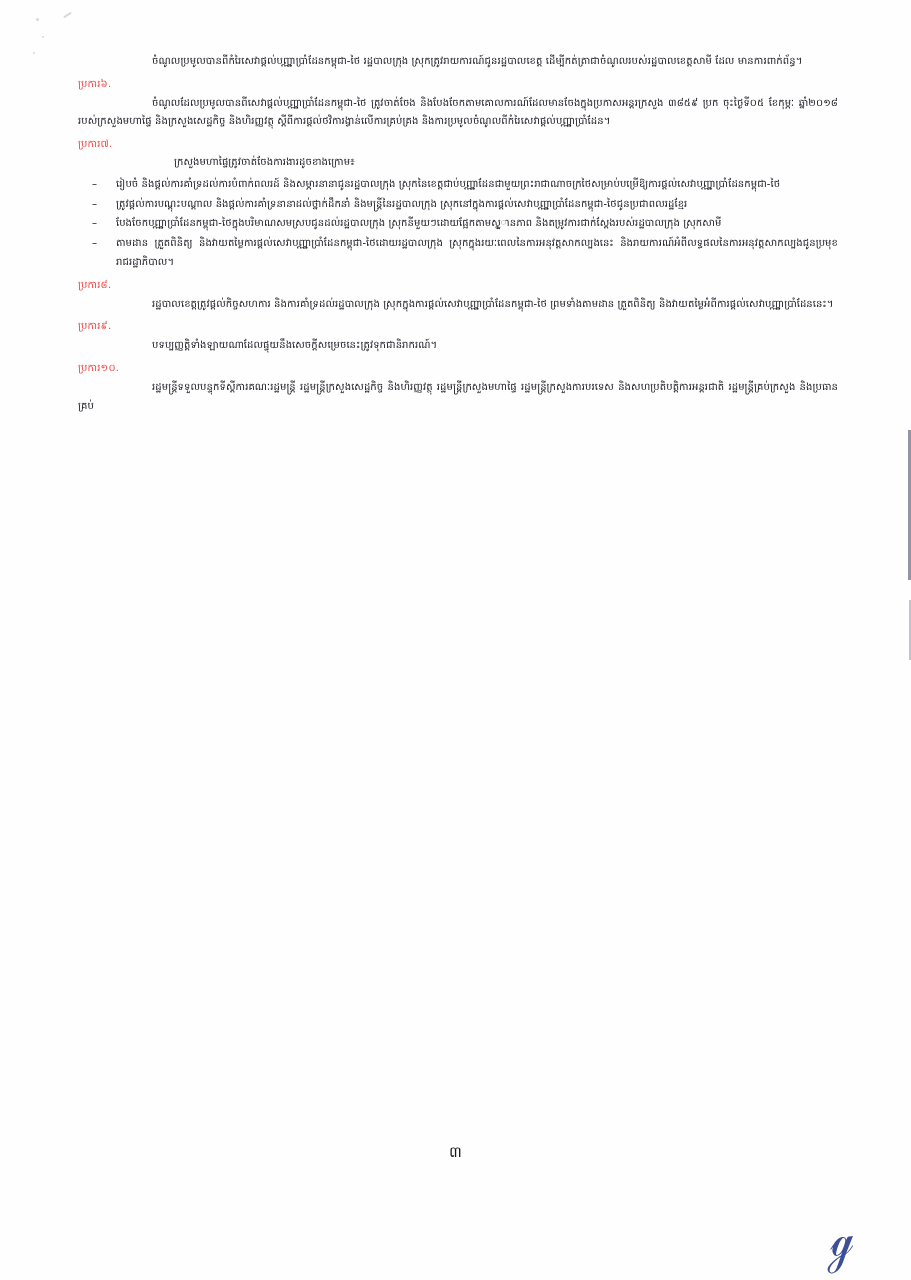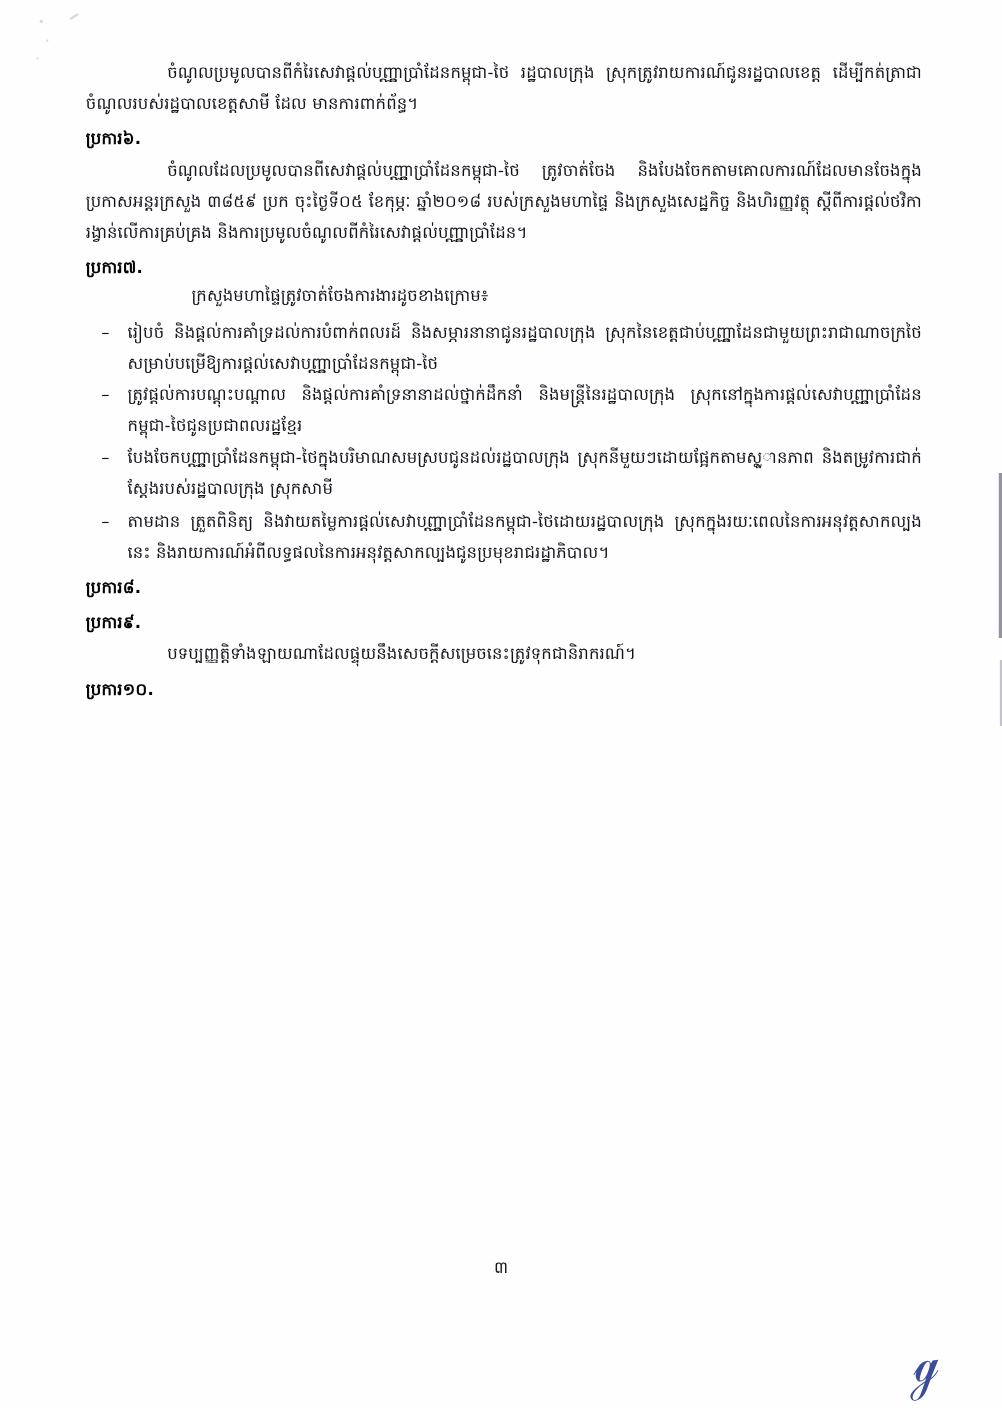--- a/index.html
+++ b/index.html
@@ -27,34 +27,34 @@
   .edge-line {
     position: absolute;
     background: #3a3a55;
     opacity: .55;
   }
   .doc-body {
     position: absolute;
     left: 78px;
     top: 52px;
     width: 760px;
-    font-size: 15px;
+    font-size: 10px;
     line-height: 1.88;
     color: #13131c;
     text-align: justify;
     letter-spacing: .1px;
   }
   .para {
     margin: 0 0 2px 0;
     text-indent: 74px;
   }
   .article-head {
     margin: 4px 0 0 0;
-    font-weight: bold;
-    color: #000000;
+    font-weight: normal;
+    color: #ef4444;
     letter-spacing: .2px;
   }
   .bullets {
     margin: 2px 0 2px 0;
     padding: 0;
     list-style: none;
   }
   .bullets li {
     position: relative;
     margin: 0 0 1px 0;
@@ -126,27 +126,29 @@
         <span>បែងចែកបញ្ណ្ជាប្រាំដែនកម្ពុជា-ថៃក្នុងបរិមាណសមស្របជូនដល់រដ្ឋបាលក្រុង ស្រុកនីមួយៗដោយផ្អែកតាមសួ្ថានភាព និងតម្រូវការជាក់ស្តែងរបស់រដ្ឋបាលក្រុង ស្រុកសាមី</span>
       </li>
       <li>
         <span class="dash">–</span>
         <span>តាមដាន ត្រួតពិនិត្យ និងវាយតម្លៃការផ្តល់សេវាបញ្ណ្ជាប្រាំដែនកម្ពុជា-ថៃដោយរដ្ឋបាលក្រុង ស្រុកក្នុងរយៈពេលនៃការអនុវត្តសាកល្បងនេះ និងរាយការណ៍អំពីលទ្ធផលនៃការអនុវត្តសាកល្បងជូនប្រមុខរាជរដ្ឋាភិបាល។</span>
       </li>
     </ul>
 
     <p class="article-head noindent">ប្រការ៨.</p>
 
+    <p class="para">រដ្ឋបាលខេត្តត្រូវផ្តល់កិច្ចសហការ និងការគាំទ្រដល់រដ្ឋបាលក្រុង ស្រុកក្នុងការផ្តល់សេវាបញ្ណ្ជាប្រាំដែនកម្ពុជា-ថៃ ព្រមទាំងតាមដាន ត្រួតពិនិត្យ និងវាយតម្លៃអំពីការផ្តល់សេវាបញ្ណ្ជាប្រាំដែននេះ។</p>
 
     <p class="article-head noindent">ប្រការ៩.</p>
 
     <p class="para">បទប្បញ្ញត្តិទាំងឡាយណាដែលផ្ទុយនឹងសេចក្តីសម្រេចនេះត្រូវទុកជានិរាករណ៍។</p>
 
     <p class="article-head noindent">ប្រការ១០.</p>
 
+    <p class="para">រដ្ឋមន្ត្រីទទួលបន្ទុកទីស្តីការគណៈរដ្ឋមន្ត្រី រដ្ឋមន្ត្រីក្រសួងសេដ្ឋកិច្ច និងហិរញ្ញវត្ថុ រដ្ឋមន្ត្រីក្រសួងមហាផ្ទៃ រដ្ឋមន្ត្រីក្រសួងការបរទេស និងសហប្រតិបត្តិការអន្តរជាតិ រដ្ឋមន្ត្រីគ្រប់ក្រសួង និងប្រធានគ្រប់</p>
 
   </div>
 
   <div class="page-number">៣</div>
 
   <div class="signature">ℊ</div>
 
 </div>
 
 </body></html>

